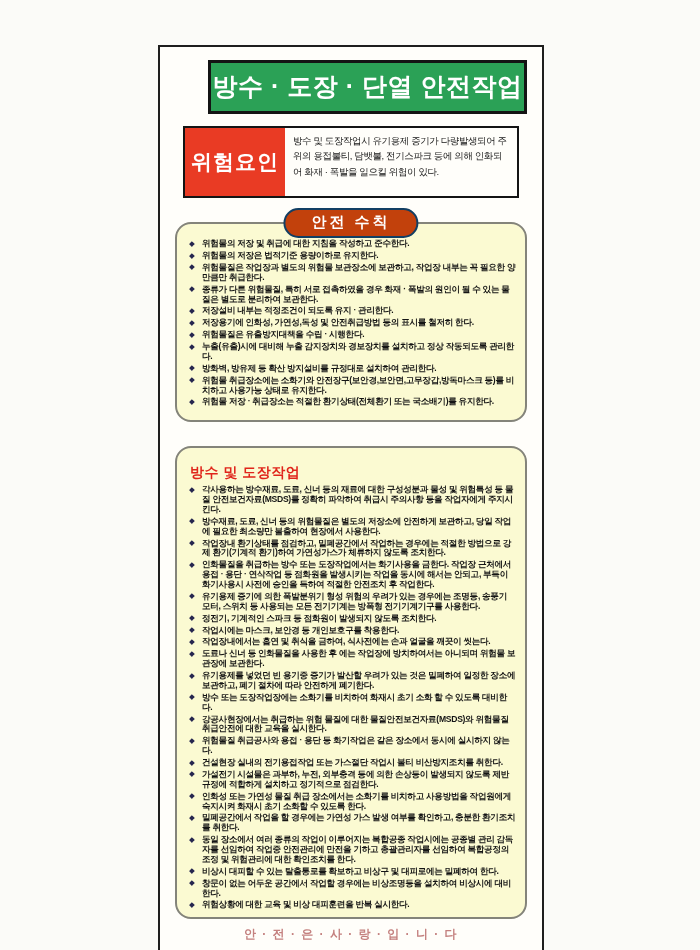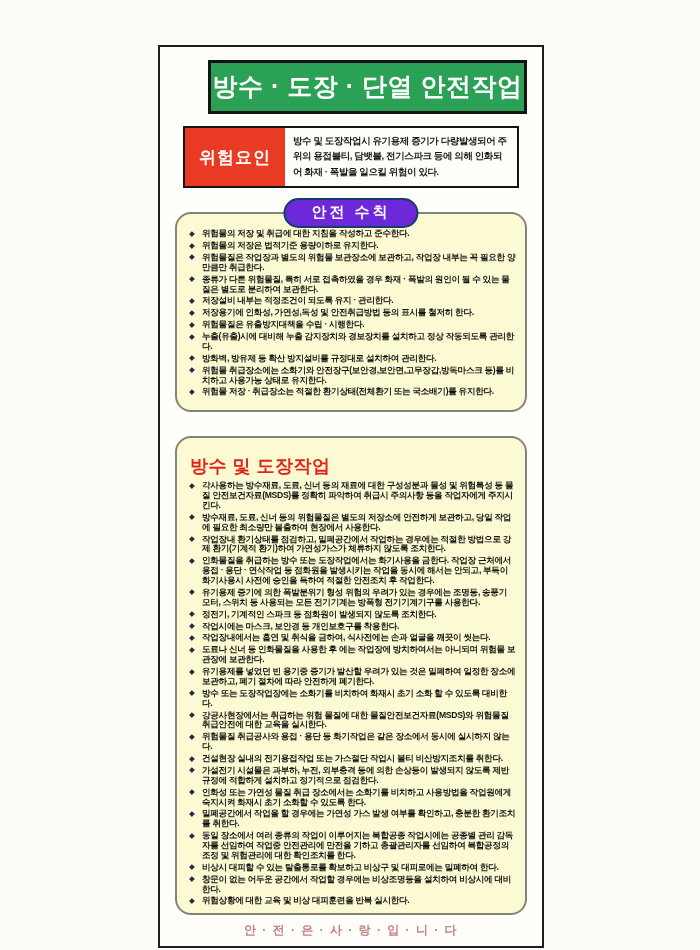--- a/index.html
+++ b/index.html
@@ -31,46 +31,46 @@
   .hazard-box{
     display:flex;
     border:2px solid #141414;
     margin:12px 8px 0 8px;
     background:#fffefa;
   }
   .hazard-label{
     background:#e93b24;
     color:#ffffff;
     font-weight:bold;
-    font-size:17px;
+    font-size:21px;
     letter-spacing:1px;
     flex:0 0 100px;
     display:flex;align-items:center;justify-content:center;
   }
   .hazard-desc{
-    padding:5px 8px 7px 8px;
+    padding:5px 8px 17px 8px;
     font-size:9.5px;
-    font-weight:bold;
+    font-weight:normal;
     color:#171717;
     line-height:1.62;
     letter-spacing:-0.4px;
   }
   .section{position:relative;margin-top:24px;}
   .section-box{
     background:#fbfad2;
     border:2px solid #84847a;
     border-radius:16px;
     padding:15px 9px 5px 12px;
     box-sizing:border-box;
   }
   .section-box.rules{min-height:200px;}
   .section-box.methods{min-height:450px;}
   .section-pill{
     position:absolute;top:-14px;left:50%;transform:translateX(-50%);
-    background:#6d28d9;
+    background:#c2410c;
     border:2px solid #123f63;
     border-radius:999px;
     color:#ffffff;
     font-weight:bold;
     font-size:15px;
     letter-spacing:3px;
     padding:3px 26px 4px 26px;
     white-space:nowrap;
     z-index:2;
   }
@@ -86,21 +86,21 @@
     margin-bottom:2px;
   }
   .diamond{
     position:absolute;left:0;top:0.5px;
     font-size:7.5px;
     color:#26264f;
   }
   .sub-heading{
     color:#e0251b;
     font-weight:bold;
-    font-size:18px;
+    font-size:14px;
     letter-spacing:0.5px;
     margin:1px 0 3px 1px;
   }
   .sub-heading.second{margin-top:7px;}
   .footer-slogan{
     text-align:center;
     color:#c4817f;
     font-weight:bold;
     font-size:12px;
     letter-spacing:1.5px;

